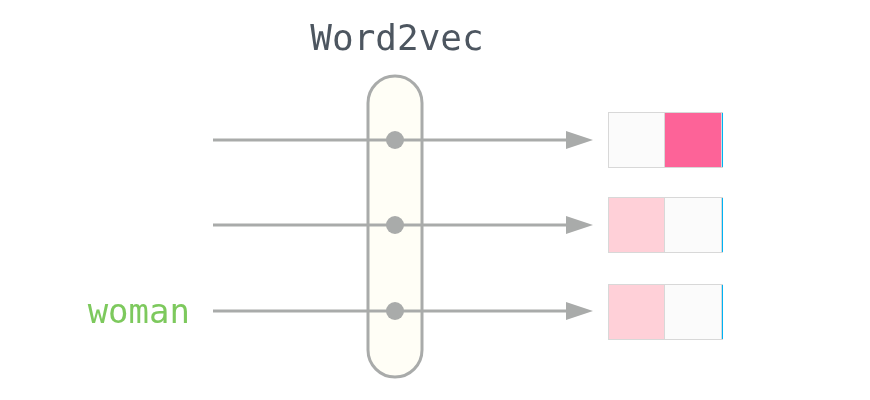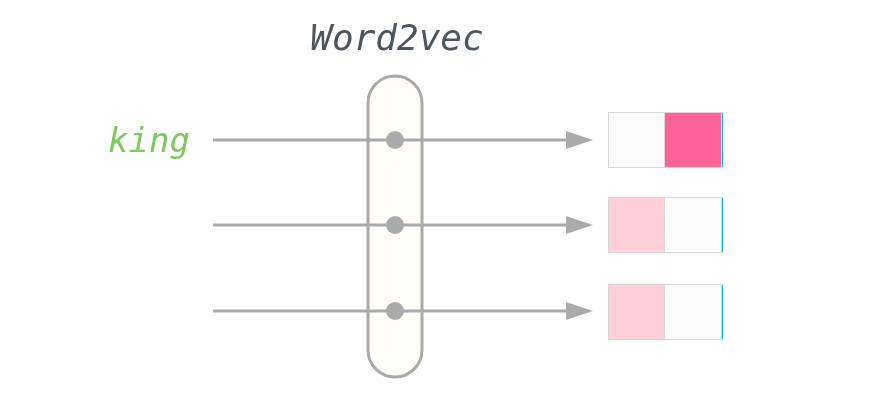--- a/index.html
+++ b/index.html
@@ -7,21 +7,20 @@
     padding: 0;
     background: #ffffff;
   }
   .canvas {
     position: relative;
     width: 723px;
     height: 400px;
     background: #ffffff;
     overflow: hidden;
     font-family: "DejaVu Sans Mono", "Liberation Mono", monospace;
-    font-style: italic;
   }
   .title {
     position: absolute;
     left: 247px;
     top: 16px;
     width: 300px;
     text-align: center;
     font-size: 36px;
     line-height: 44px;
     color: var(--title-gray, #4d5660);
@@ -98,23 +97,23 @@
       <circle cx="395" cy="225" r="9" class="dot"></circle>
     </g>
 
     <g>
       <line x1="213" y1="311" x2="572" y2="311" class="arrow-line"></line>
       <polygon points="566,302 593,311 566,320" class="arrow-head"></polygon>
       <circle cx="395" cy="311" r="9" class="dot"></circle>
     </g>
   </svg>
 
-  <div class="word" style="top:121px">king</div>
 
 
+  <div class="word" style="top:292px">woman</div>
 
   <div class="grid" style="top:112px">
     <div class="cell" style="background: rgb(251, 251, 251);"></div>
     <div class="cell" style="background: rgb(253, 99, 152);"></div>
     <div class="cell" style="background: rgb(0, 178, 243);"></div>
     <div class="cell" style="background: rgb(153, 211, 252);"></div>
   </div>
 
   <div class="grid" style="top:197px">
     <div class="cell" style="background: rgb(255, 208, 216);"></div>

